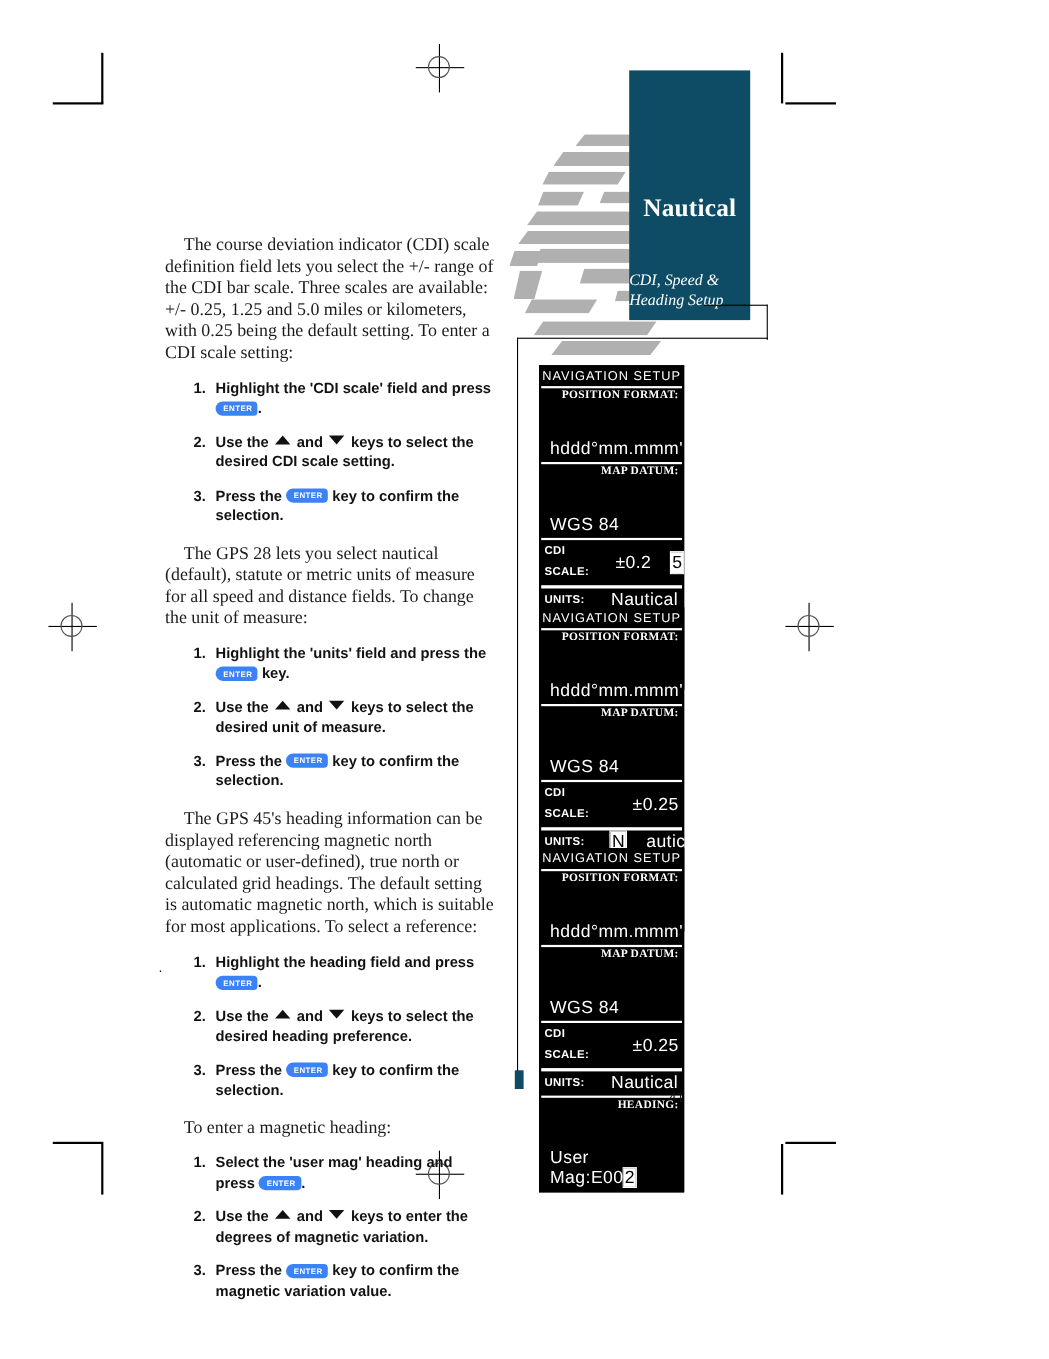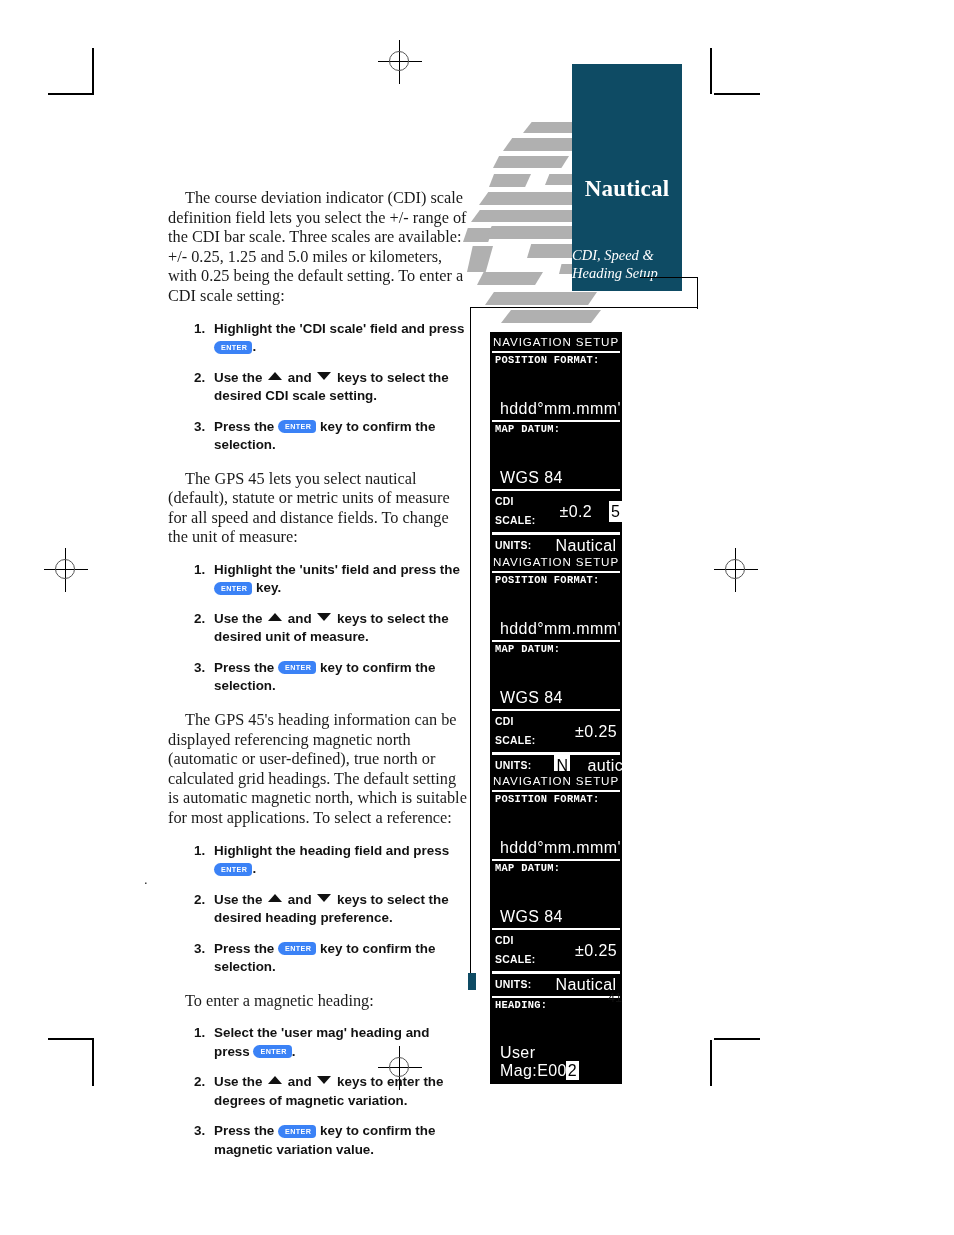--- a/index.html
+++ b/index.html
@@ -57,21 +57,21 @@
   .frame-left{position:absolute;left:470px;top:307px;width:1.4px;height:682px;background:#000;}
   .frame-right{position:absolute;left:696.6px;top:277px;width:1.4px;height:32px;background:#000;}
   .frame-topright{position:absolute;left:640px;top:277px;width:58px;height:1.4px;background:#000;}
 
   .endbar{
     position:absolute;left:468px;top:973px;width:8px;height:17px;background:#0e4b64;
   }
 
   
   .col{
-    position:absolute;left:150px;top:188px;width:300px;margin-left:18px;
+    position:absolute;left:150px;top:212px;width:300px;
   }
   p.body{
     margin:0 0 14px 0;
     font-family:"Liberation Serif",serif;
     font-size:16.3px;
     line-height:19.6px;
     color:#1b1b1b;
     text-indent:17px;
     text-align:left;
   }
@@ -127,21 +127,22 @@
     border:2.5px solid #000;
     box-sizing:content-box;
     font-family:"Liberation Sans",sans-serif;
     color:#ffffff;
   }
   .lcd .sep{height:2.4px;background:#fff;margin:0;}
   .lcd .row{padding:1px 3px 2px 3px;}
   .lcd .lbl{
     font-size:10.4px;font-weight:bold;letter-spacing:.3px;
     line-height:12.5px;
-    font-family:Liberation Mono, monospace;
+    font-family:Liberation Serif, serif;
+    text-align:right;
   }
   .lcd .val{
     font-size:16px;line-height:18px;letter-spacing:.4px;
     padding-left:5px;
     font-family:"Liberation Sans",sans-serif;
     margin-top:33px;
   }
   .lcd .title{
     font-size:11.6px;font-weight:normal;letter-spacing:.9px;
     text-align:center;line-height:14px;padding:1px 0 2px 0;
@@ -240,21 +241,21 @@
         <span class="num">1.</span><span>Highlight the 'CDI scale' field and press </span><span class="enterkey">ENTER</span><span>.</span>
       </li>
       <li>
         <span class="num">2.</span><span>Use the </span><span class="arrowup"></span><span> and </span><span class="arrowdn"></span><span> keys to select the desired CDI scale setting.</span>
       </li>
       <li>
         <span class="num">3.</span><span>Press the </span><span class="enterkey">ENTER</span><span> key to confirm the selection.</span>
       </li>
     </ol>
 
-    <p class="body">The GPS 45 lets you select nautical (default), statute or metric units of measure for all speed and distance fields. To change the unit of measure:</p>
+    <p class="body">The GPS 28 lets you select nautical (default), statute or metric units of measure for all speed and distance fields. To change the unit of measure:</p>
 
     <ol class="steps">
       <li>
         <span class="num">1.</span><span>Highlight the 'units' field and press the </span><span class="enterkey">ENTER</span><span> key.</span>
       </li>
       <li>
         <span class="num">2.</span><span>Use the </span><span class="arrowup"></span><span> and </span><span class="arrowdn"></span><span> keys to select the desired unit of measure.</span>
       </li>
       <li>
         <span class="num">3.</span><span>Press the </span><span class="enterkey">ENTER</span><span> key to confirm the selection.</span>

